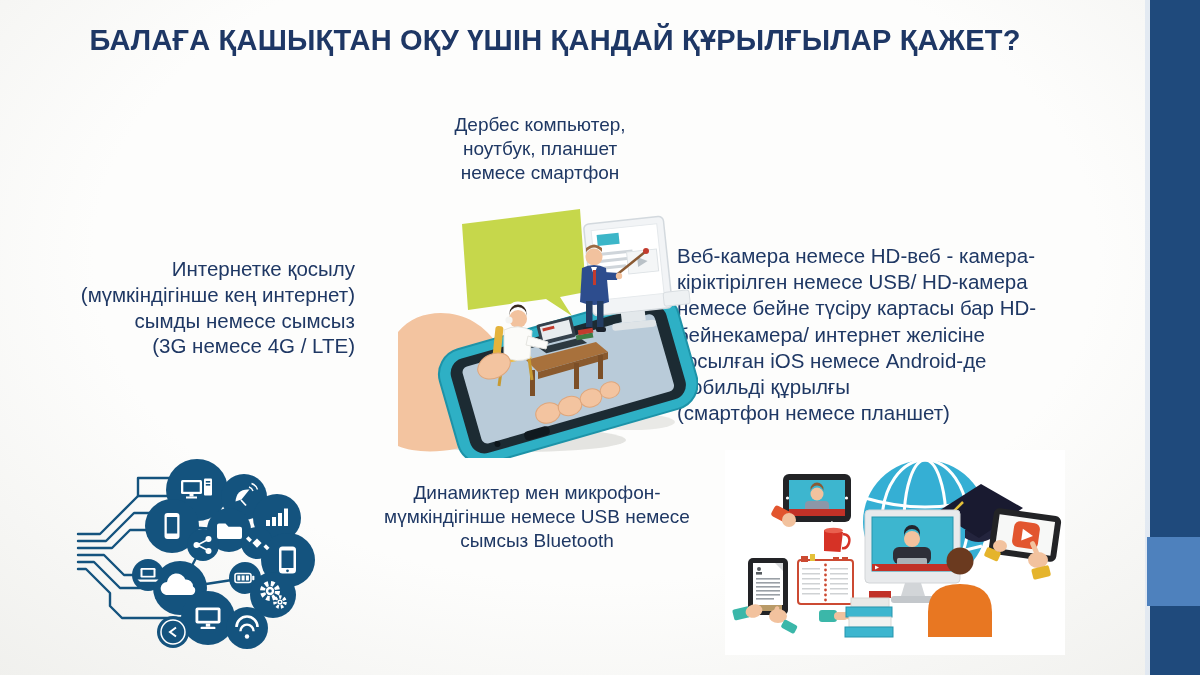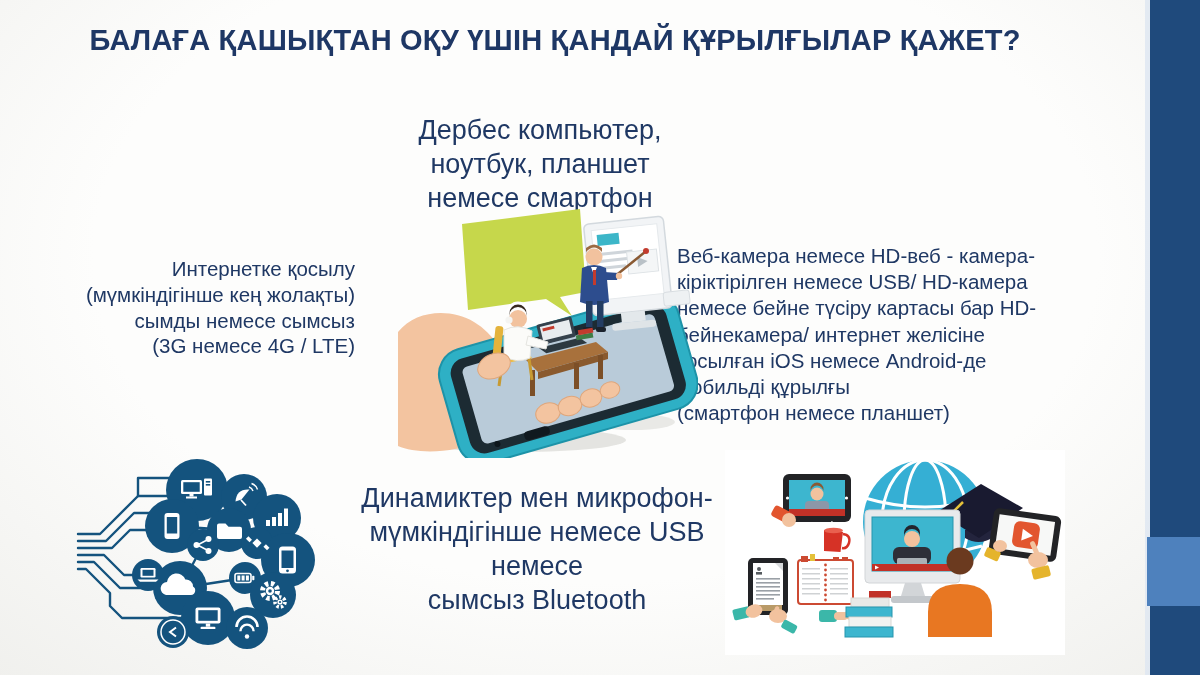--- a/index.html
+++ b/index.html
@@ -9,21 +9,21 @@
     font-family:"Liberation Sans","DejaVu Sans",sans-serif;
     padding-left:40px;
   }
   .title{
     position:absolute;top:24px;left:0;width:1110px;text-align:center;
     font-size:29px;font-weight:bold;letter-spacing:.2px;
     color:var(--title-text,#1e3765);
   }
   .txt{
     position:absolute;white-space:pre-line;
-    color:var(--body-text,#1f3864);font-size:27px;line-height:1.26;
+    color:var(--body-text,#1f3864);font-size:19px;line-height:1.26;
   }
   .txt-devices{top:113px;left:390px;width:300px;text-align:center;}
   .txt-internet{top:256px;left:55px;width:300px;text-align:right;font-size:20.5px;}
   .txt-camera{top:231px;left:677px;width:420px;text-align:left;font-size:20.5px;line-height:1.28;margin-top:12px;}
   .txt-audio{top:481px;left:337px;width:400px;text-align:center;}
   .sidebar{position:absolute;top:0;right:0;width:90px;height:675px;background:var(--sidebar-dark,#1f4a7c);}
   .sidebar-band{position:absolute;top:537px;left:-3px;width:93px;height:69px;background:var(--sidebar-light,#4e81bd);}
   .sidebar-edge{position:absolute;top:0;right:90px;width:5px;height:675px;background:#dde6f1;opacity:.8;}
   .illus{position:absolute;}
   
@@ -44,21 +44,21 @@
 <body>
 
 <div class="slide">
 
   <div class="title">БАЛАҒА ҚАШЫҚТАН ОҚУ ҮШІН ҚАНДАЙ ҚҰРЫЛҒЫЛАР ҚАЖЕТ?</div>
 
   <div class="txt txt-devices">Дербес компьютер,
 ноутбук, планшет
 немесе смартфон</div>
   <div class="txt txt-internet">Интернетке қосылу
-(мүмкіндігінше кең жолақты)
+(мүмкіндігінше кең интернет)
 сымды немесе сымсыз
 (3G немесе 4G / LTE)</div>
   <div class="txt txt-camera">Веб-камера немесе HD-веб - камера-
 кіріктірілген немесе USB/ HD-камера
 немесе бейне түсіру картасы бар HD-
 бейнекамера/ интернет желісіне
 қосылған iOS немесе Android-де
 мобильді құрылғы
 (смартфон немесе планшет)</div>
   <div class="txt txt-audio">Динамиктер мен микрофон-

